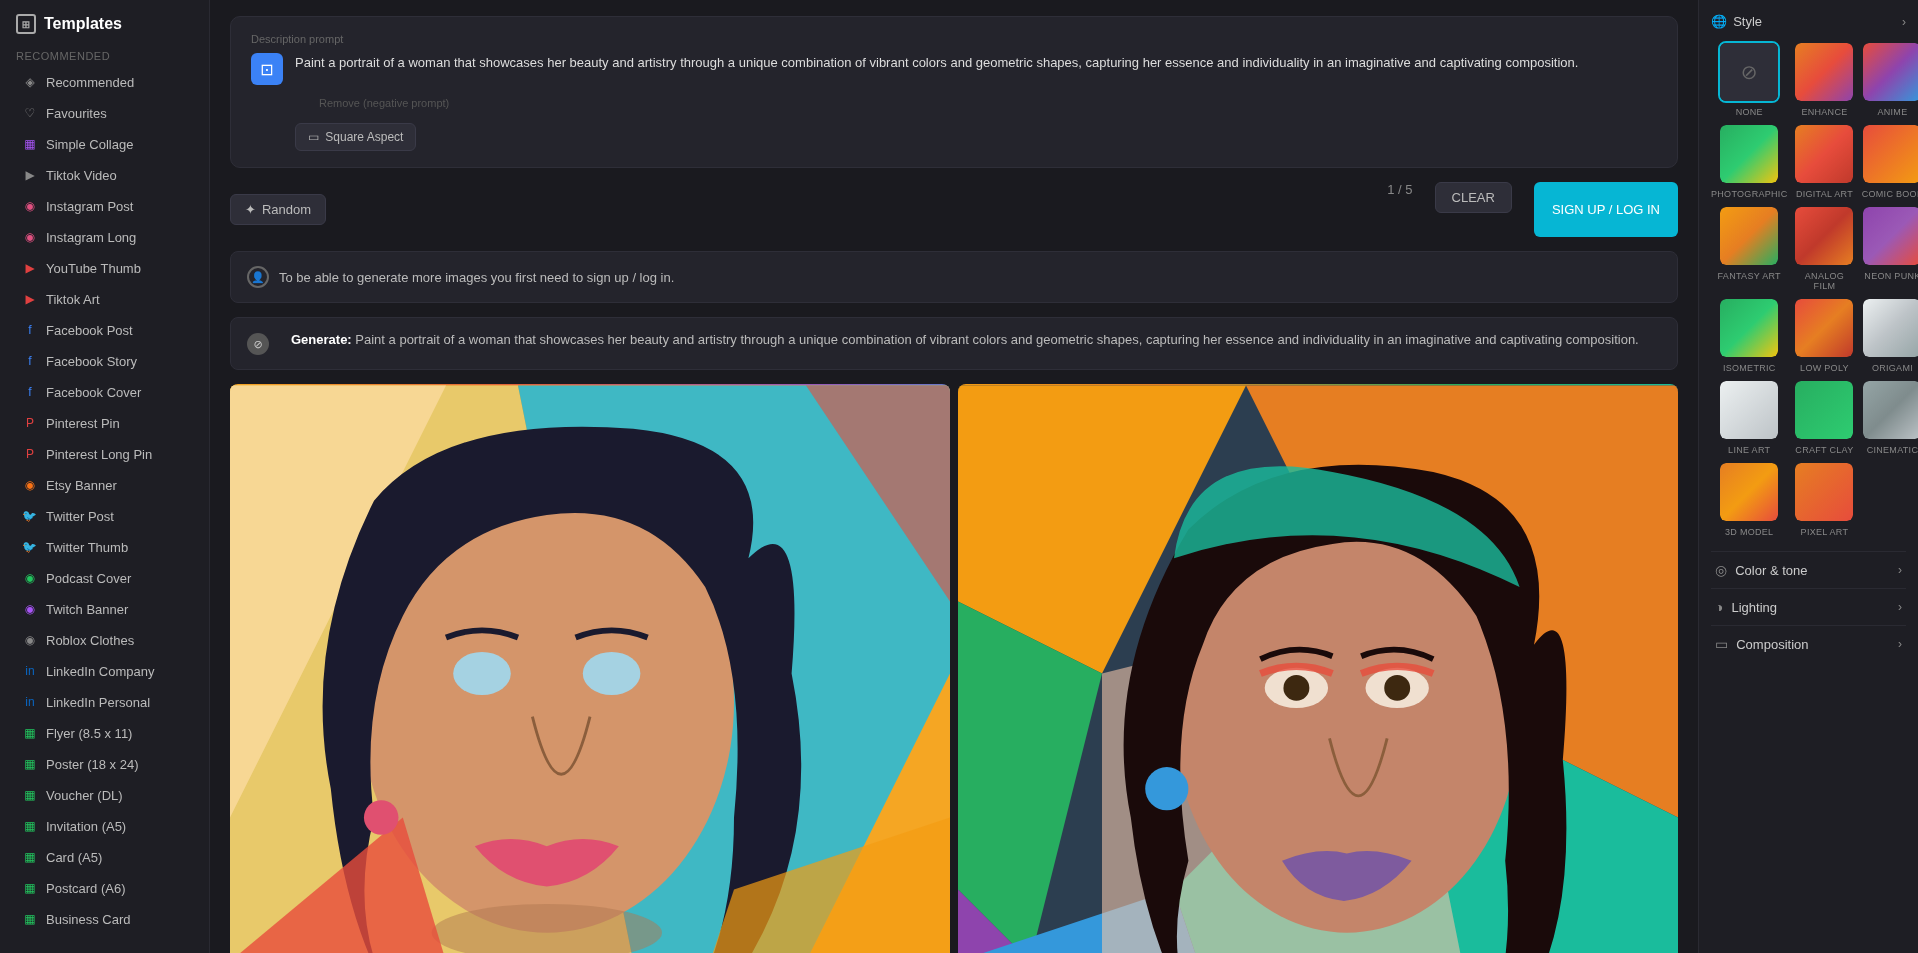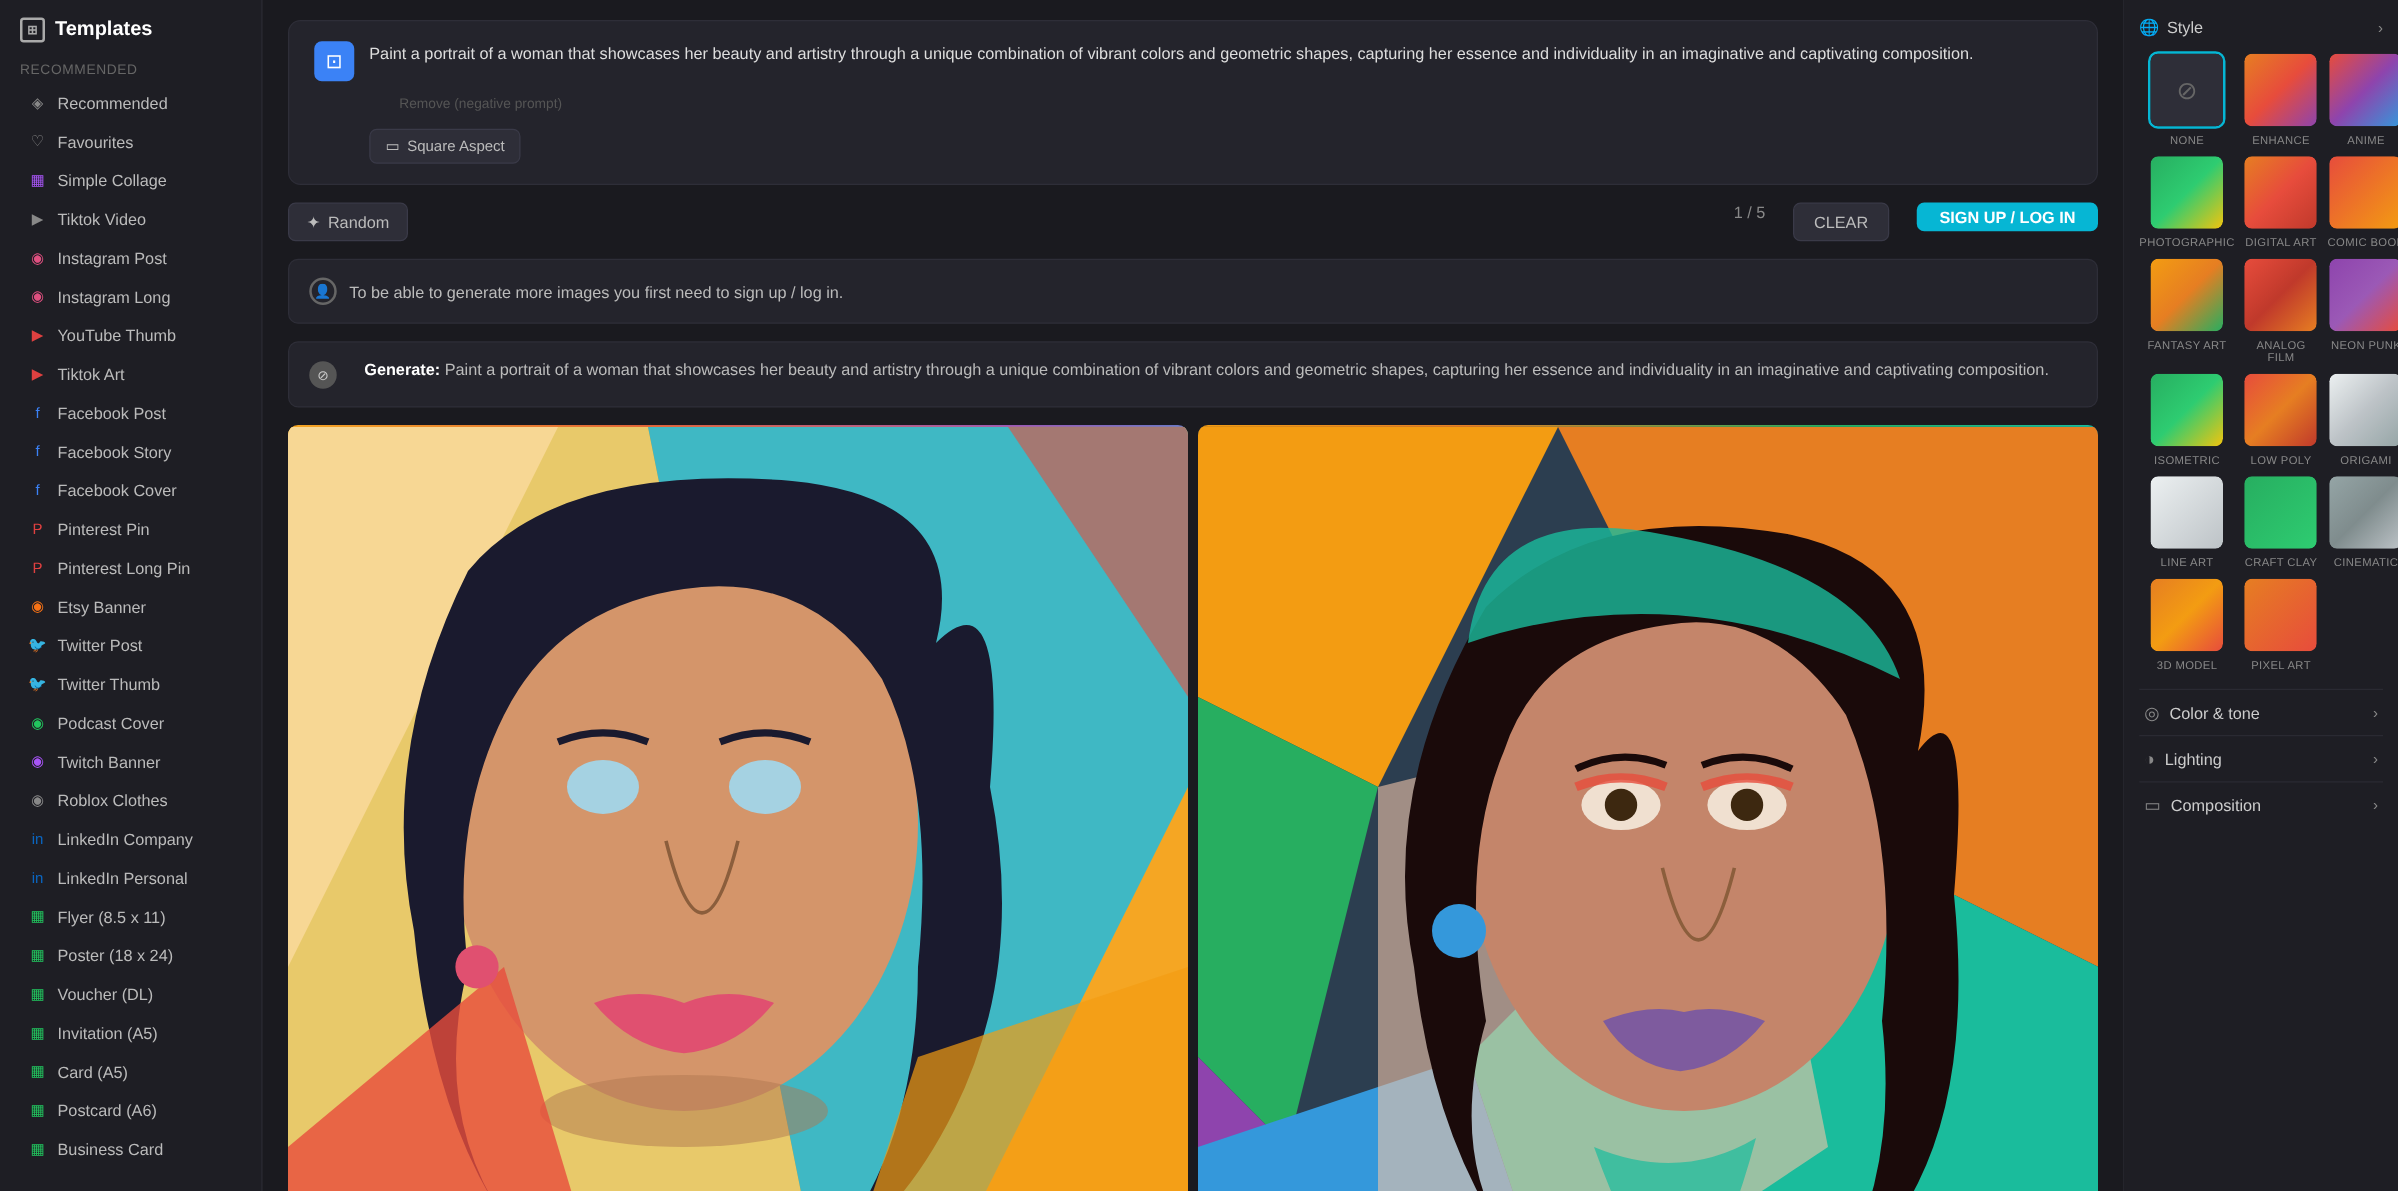--- a/index.html
+++ b/index.html
@@ -175,24 +175,24 @@
       color: #bbb;
       padding: 7px 16px;
       cursor: pointer;
       font-size: 13px;
     }
     .signup-btn {
       background: #06b6d4;
       border: none;
       border-radius: 6px;
       color: #fff;
-      padding: 4px 18px;
+      padding: 20px 18px;
       cursor: pointer;
       font-size: 13px;
-      font-weight: 700;
+      font-weight: 400;
     }
 
     
     .notice-card {
       background: #24242c;
       border-radius: 8px;
       padding: 14px 16px;
       margin-bottom: 14px;
       display: flex;
       align-items: center;
@@ -469,20 +469,21 @@
       <div class="sidebar-item">
       <span class="sidebar-item-icon ic-green">▦</span>
       <span>Business Card</span>
     </div>
     </div>
 </nav>
 
 <main class="main">
 
   <div class="prompt-card">
+    <div class="prompt-label">Description prompt</div>
     <div class="prompt-icon-row">
       <div class="prompt-square-icon">⊡</div>
       <div class="prompt-text">Paint a portrait of a woman that showcases her beauty and artistry through a unique combination of vibrant colors and geometric shapes, capturing her essence and individuality in an imaginative and captivating composition.</div>
     </div>
     <div class="negative-prompt-label">Remove (negative prompt)</div>
     <button class="aspect-btn">
       <span>▭</span>
       <span>Square Aspect</span>
     </button>
   </div>

